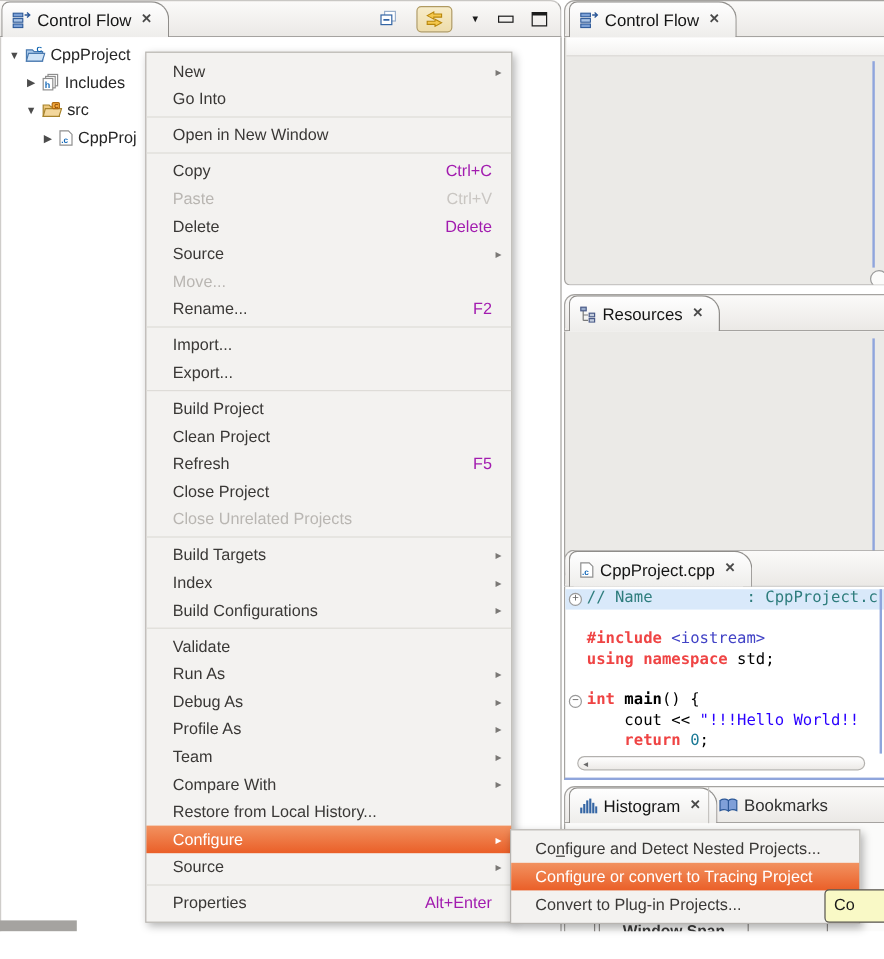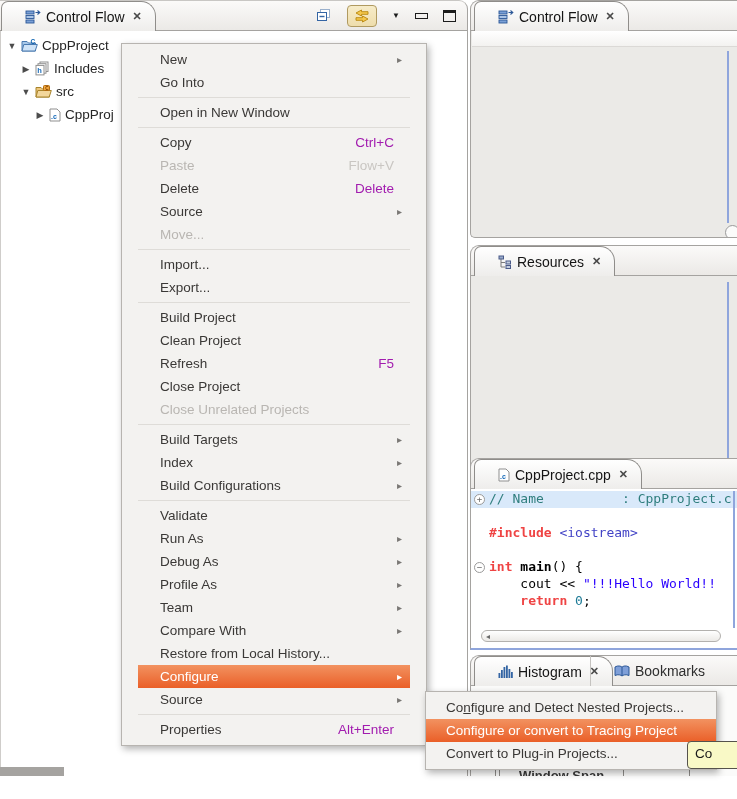--- a/index.html
+++ b/index.html
@@ -6,21 +6,21 @@
   html,body { margin:0; padding:0; width:737px; height:799px; }
   body { position:relative; background:#fff; overflow:hidden;
          font-family:"Liberation Sans", sans-serif; -webkit-font-smoothing:antialiased; }
 
   
   .panel { position:absolute; }
   .ehdr { position:absolute; left:0; right:0; top:0; height:31px;
           background:linear-gradient(#fbfaf9,#ebe9e6);
           border-bottom:1px solid #a5a3a0; }
   .etab { position:absolute; top:1px; height:30px; display:flex; align-items:center; gap:5px;
-          padding:0 13px 0 23px; background:linear-gradient(#ffffff,#eeedeb);
+          padding:0 13px 0 8px; background:linear-gradient(#ffffff,#eeedeb);
           border:1px solid #8f8d8a; border-bottom:none; border-radius:7px 15px 0 0;
           font-size:14px; color:#141414; z-index:2; }
   .etab.inactive { background:none; border:none; border-left:1px solid #c5c3c0; border-radius:0;
           color:#2e2e2e; }
   .closex { font-size:11px; font-weight:bold; color:#4a4a4a; margin-left:3px; line-height:1; }
   .pcontent { position:absolute; left:0; right:0; top:31px; bottom:0; overflow:hidden; }
   .vline-blue { position:absolute; width:2px; background:#8fa5dc; }
   .scroll-corner { position:absolute; right:-3px; bottom:-3px; width:15px; height:15px;
           border:1px solid #9a9a9a; border-radius:50%; background:#fbfbfa; }
 
@@ -75,21 +75,21 @@
 
   #panel-bottomtabs { top:655px; height:121px; }
   #panel-bottomtabs .pcontent { background:#fbfbfa; }
   .hist-row { position:absolute; top:82px; left:0; right:0; height:14px; }
   .hist-label { position:absolute; left:48px; top:0; font-size:13px; font-weight:bold; color:#3a3a3a; }
   .vbar { position:absolute; top:0; height:12px; border-left:1px solid #8f8d8a; }
 
   
   .cmenu { position:absolute; left:121px; top:43px; width:306px; z-index:10;
           background:#f3f2f0; border:1px solid #b7b4b0; box-shadow:2px 3px 7px rgba(0,0,0,.3);
-          padding:4px 16px; }
+          padding:4px 0; }
   .mi { display:flex; align-items:center; height:23px; padding:0 7px 0 22px;
           font-size:13.5px; color:#3a3836; }
   .mi .lbl { flex:1; white-space:nowrap; }
   .mi .sc { color:#a21caf; padding-right:9px; }
   .mi .arr { color:#7a7875; font-size:10px; padding-right:1px; }
   .mi.dis { color:#b9b6b2; }
   .mi.dis .sc { color:#c9c6c2; }
   .mi.hi { background:linear-gradient(#f29260,#ea5f28); color:#fff; }
   .mi.hi .arr { color:#fff; }
   .msep { height:1px; background:#dedcd8; margin:3px 0; }
@@ -254,20 +254,25 @@
       <div class="cline hl1">
         <span class="fold">+</span>
         <span class="tok cmt">// Name          : CppProject.c</span>
       </div>
       <div class="cline"></div>
       <div class="cline">
         <span class="fold empty"></span>
         <span class="tok kw">#include</span>
         <span class="tok inc"> &lt;iostream&gt;</span>
       </div>
+      <div class="cline">
+        <span class="fold empty"></span>
+        <span class="tok kw">using namespace</span>
+        <span class="tok"> std;</span>
+      </div>
       <div class="cline"></div>
       <div class="cline">
         <span class="fold">−</span>
         <span class="tok kw">int</span>
         <span class="tok fn"> main</span>
         <span class="tok">() {</span>
       </div>
       <div class="cline">
         <span class="fold empty"></span>
         <span class="tok">    cout &lt;&lt; </span>
@@ -335,33 +340,37 @@
   <div class="mi">
       <span class="lbl">Open in New Window</span>
     </div>
   <div class="msep"></div>
   <div class="mi">
       <span class="lbl">Copy</span>
       <span class="sc">Ctrl+C</span>
     </div>
   <div class="mi dis">
       <span class="lbl">Paste</span>
-      <span class="sc">Flow+V</span>
+      <span class="sc">Ctrl+V</span>
     </div>
   <div class="mi">
       <span class="lbl">Delete</span>
       <span class="sc">Delete</span>
     </div>
   <div class="mi">
       <span class="lbl">Source</span>
       <span class="arr">▸</span>
     </div>
   <div class="mi dis">
       <span class="lbl">Move...</span>
     </div>
+  <div class="mi">
+      <span class="lbl">Rename...</span>
+      <span class="sc">F2</span>
+    </div>
   <div class="msep"></div>
   <div class="mi">
       <span class="lbl">Import...</span>
     </div>
   <div class="mi">
       <span class="lbl">Export...</span>
     </div>
   <div class="msep"></div>
   <div class="mi">
       <span class="lbl">Build Project</span>

